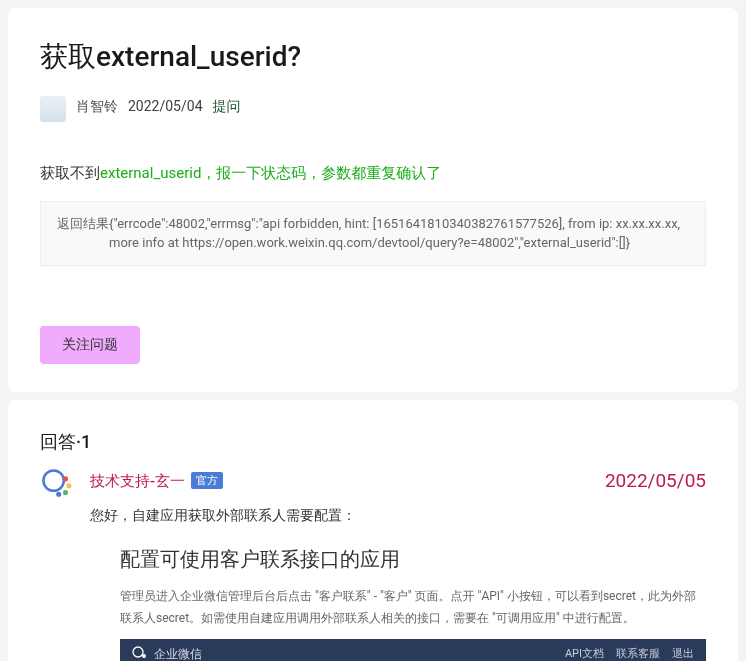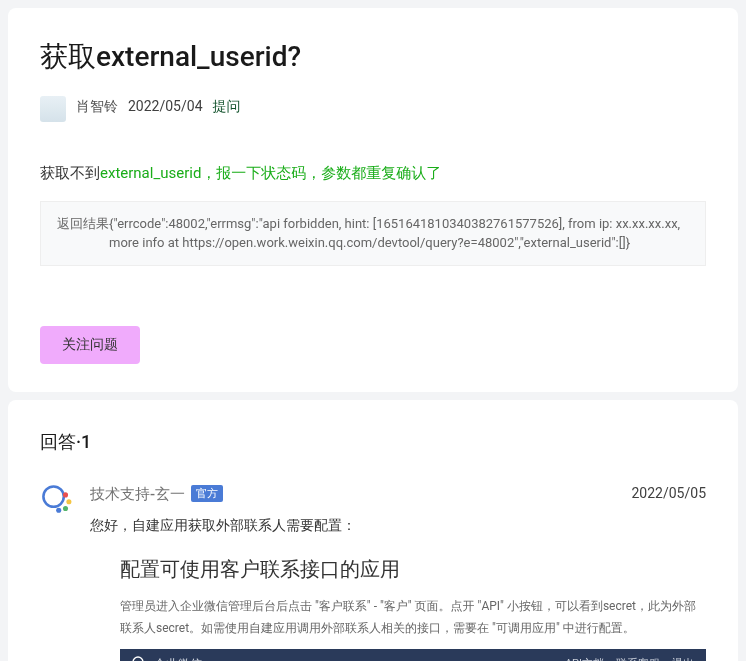--- a/index.html
+++ b/index.html
@@ -69,21 +69,21 @@
     color: #333;
     padding: 10px 22px;
     border-radius: 4px;
     font-size: 14px;
     cursor: pointer;
     border: none;
   }
   .answers-header {
     font-size: 18px;
     font-weight: 500;
-    margin-bottom: 28px;
+    margin-bottom: 12px;
   }
   .answer-item {
     display: flex;
     gap: 16px;
   }
   .answer-avatar {
     flex: 0 0 34px;
     width: 34px;
     height: 34px;
     display: flex;
@@ -98,32 +98,32 @@
     align-items: center;
     margin-bottom: 10px;
   }
   .answer-author-row {
     display: flex;
     align-items: center;
     gap: 6px;
   }
   .answer-author {
     font-size: 15px;
-    color: #737373;
+    color: #be185d;
     font-weight: 500;
   }
   .official-badge {
     background: #4a7bd6;
     color: #fff;
     font-size: 11px;
     padding: 1px 5px;
     border-radius: 2px;
     line-height: 1.4;
   }
-  .answer-date { color: #404040; font-size: 14px; }
+  .answer-date { color: #be185d; font-size: 19px; }
   .answer-text {
     font-size: 14px;
     color: #333;
     margin-bottom: 18px;
   }
   .sub-heading {
     font-size: 20px;
     color: #333;
     margin: 0 0 12px 30px;
   }

